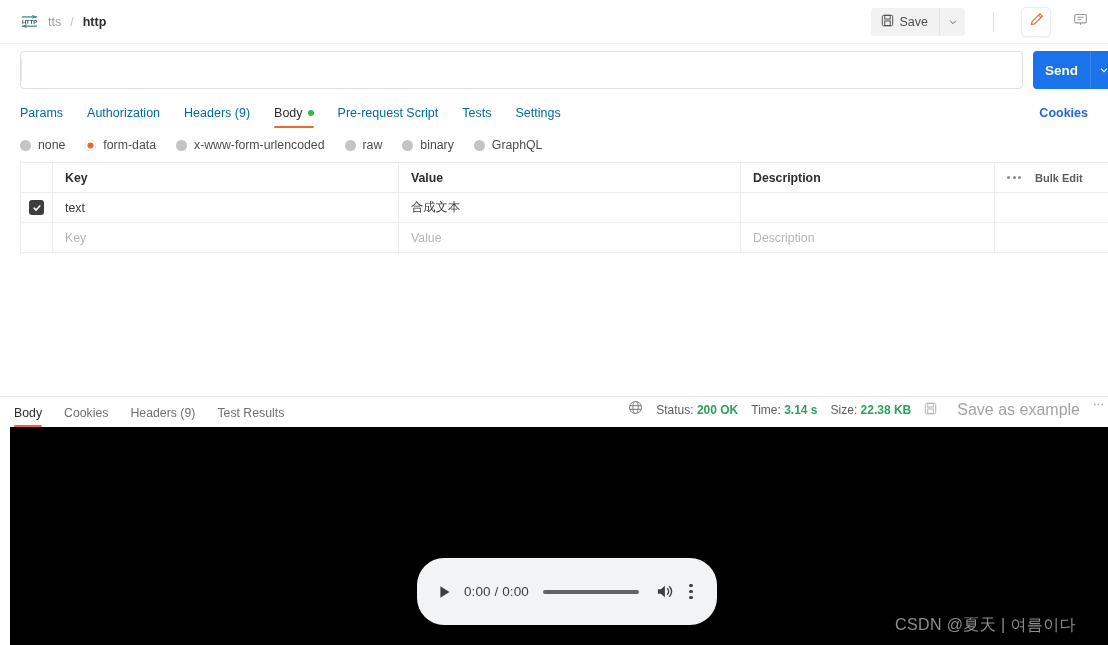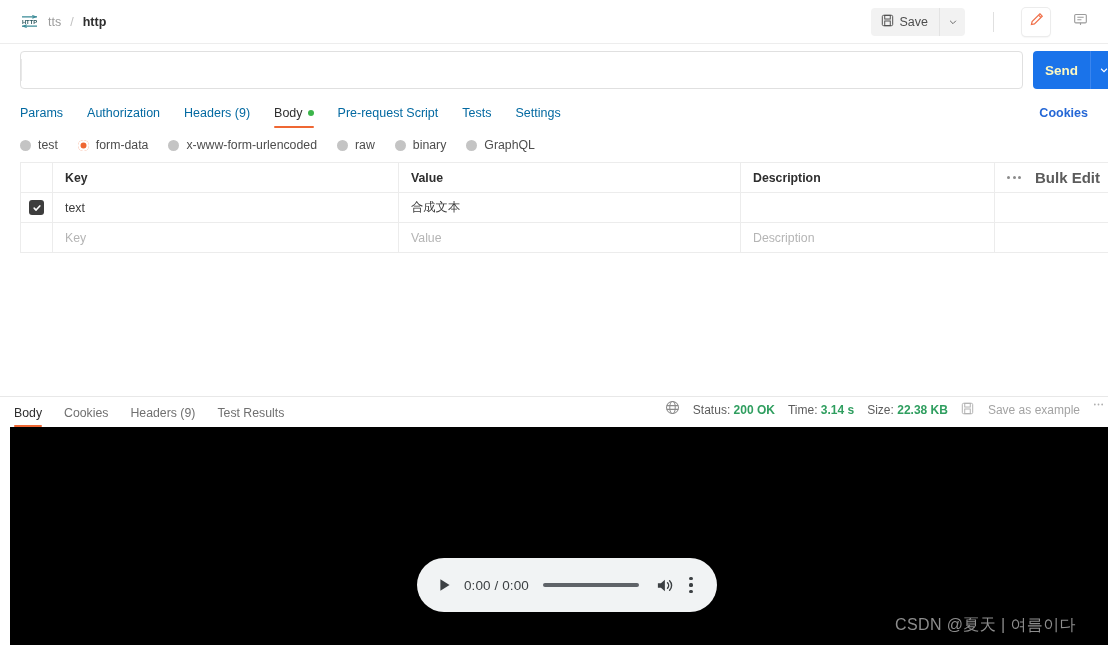--- a/index.html
+++ b/index.html
@@ -75,41 +75,41 @@
   .col-val { width:342px; }
   .col-desc { width:254px; }
   .col-actions { width:186px; border-left:1px solid #ececec !important; }
   .kv-table td.cell { font-size:12.3px; color:#3b3b3b; }
   .kv-table td.ph { font-size:12.3px; color:#b5b5b5; }
   .chk-cell { text-align:center !important; padding:0 !important; }
   .chk { width:15px; height:15px; border-radius:3px; background:#3d3d3d; display:inline-flex; align-items:center; justify-content:center; margin:0 auto; cursor:pointer; }
   .actions-inner { display:flex; align-items:center; gap:14px; padding-right:10px; justify-content:flex-start; }
   .ellipsis { display:flex; gap:2.5px; align-items:center; cursor:pointer; }
   .ellipsis i { width:3px; height:3px; border-radius:50%; background:#8b8b8b; display:block; }
-  .bulk { font-size:15px; color:#5c5c5c; cursor:pointer; white-space:nowrap; }
+  .bulk { font-size:11px; color:#5c5c5c; cursor:pointer; white-space:nowrap; }
 
   
   .filler { flex:1 1 auto; background:#fff; border-bottom:1px solid #e8e8e8; }
 
   
   .resp-bar { height:30px; flex:0 0 30px; display:flex; align-items:flex-end; padding:0 4px 0 14px; }
   .rtab { font-size:12.3px; color:#707070; margin-right:22px; padding-bottom:7px; position:relative; cursor:pointer; }
   .rtab.active { color:#2e2e2e; }
   .rtab.active::after { content:""; position:absolute; left:0; right:0; bottom:0; height:2px; background:#ef6733; border-radius:1px; }
   .resp-meta { margin-left:auto; display:flex; align-items:center; gap:13px; padding-bottom:7px; }
   .meta-txt { font-size:12px; color:#5c5c5c; white-space:nowrap; }
   .meta-val { color:#2f9e5f; font-weight:600; }
-  .save-example { display:flex; align-items:center; gap:14px; font-size:12px; color:#a3a3a3; cursor:pointer; white-space:nowrap; }
+  .save-example { display:flex; align-items:center; gap:20px; font-size:16px; color:#a3a3a3; cursor:pointer; white-space:nowrap; }
   .resp-more { font-size:12px; color:#a3a3a3; padding-bottom:7px; }
 
   
   .resp-body { flex:0 0 auto; height:218px; margin:0 0 0 10px; background:#000; position:relative; overflow:hidden; }
   .audio-player {
     position:absolute; left:407px; top:131px;
-    width:300px; height:54px; border-radius:27px; background:#f1f3f4;
+    width:300px; height:67px; border-radius:27px; background:#f1f3f4;
     display:flex; align-items:center; padding:8px 16px; gap:0;
   }
   .ap-play { width:22px; display:flex; align-items:center; justify-content:center; cursor:pointer; }
   .ap-time { font-size:13.5px; color:#3c4043; margin-left:9px; letter-spacing:.1px; white-space:nowrap; }
   .ap-bar { flex:1; height:4px; background:#5f6368; border-radius:2px; margin:0 14px; cursor:pointer; }
   .ap-vol { width:22px; display:flex; align-items:center; justify-content:center; cursor:pointer; }
   .ap-menu { width:20px; display:flex; flex-direction:column; align-items:center; gap:3px; margin-left:6px; cursor:pointer; }
   .ap-menu i { width:3.2px; height:3.2px; border-radius:50%; background:#3c4043; display:block; }
   .watermark { position:absolute; right:32px; bottom:9px; font-size:16px; color:#8d8d8d; letter-spacing:.4px; white-space:nowrap; }
 </style>
@@ -214,21 +214,21 @@
       </div>
     <div class="tab">
         <span>Settings</span>
       </div>
     <div class="cookies-link">Cookies</div>
   </div>
 
   <div class="radios">
     <div class="radio">
       <span class="circle"></span>
-      <span class="lbl">test</span>
+      <span class="lbl">none</span>
     </div>
     <div class="radio sel">
       <span class="circle"></span>
       <span class="lbl">form-data</span>
     </div>
     <div class="radio">
       <span class="circle"></span>
       <span class="lbl">x-www-form-urlencoded</span>
     </div>
     <div class="radio">

